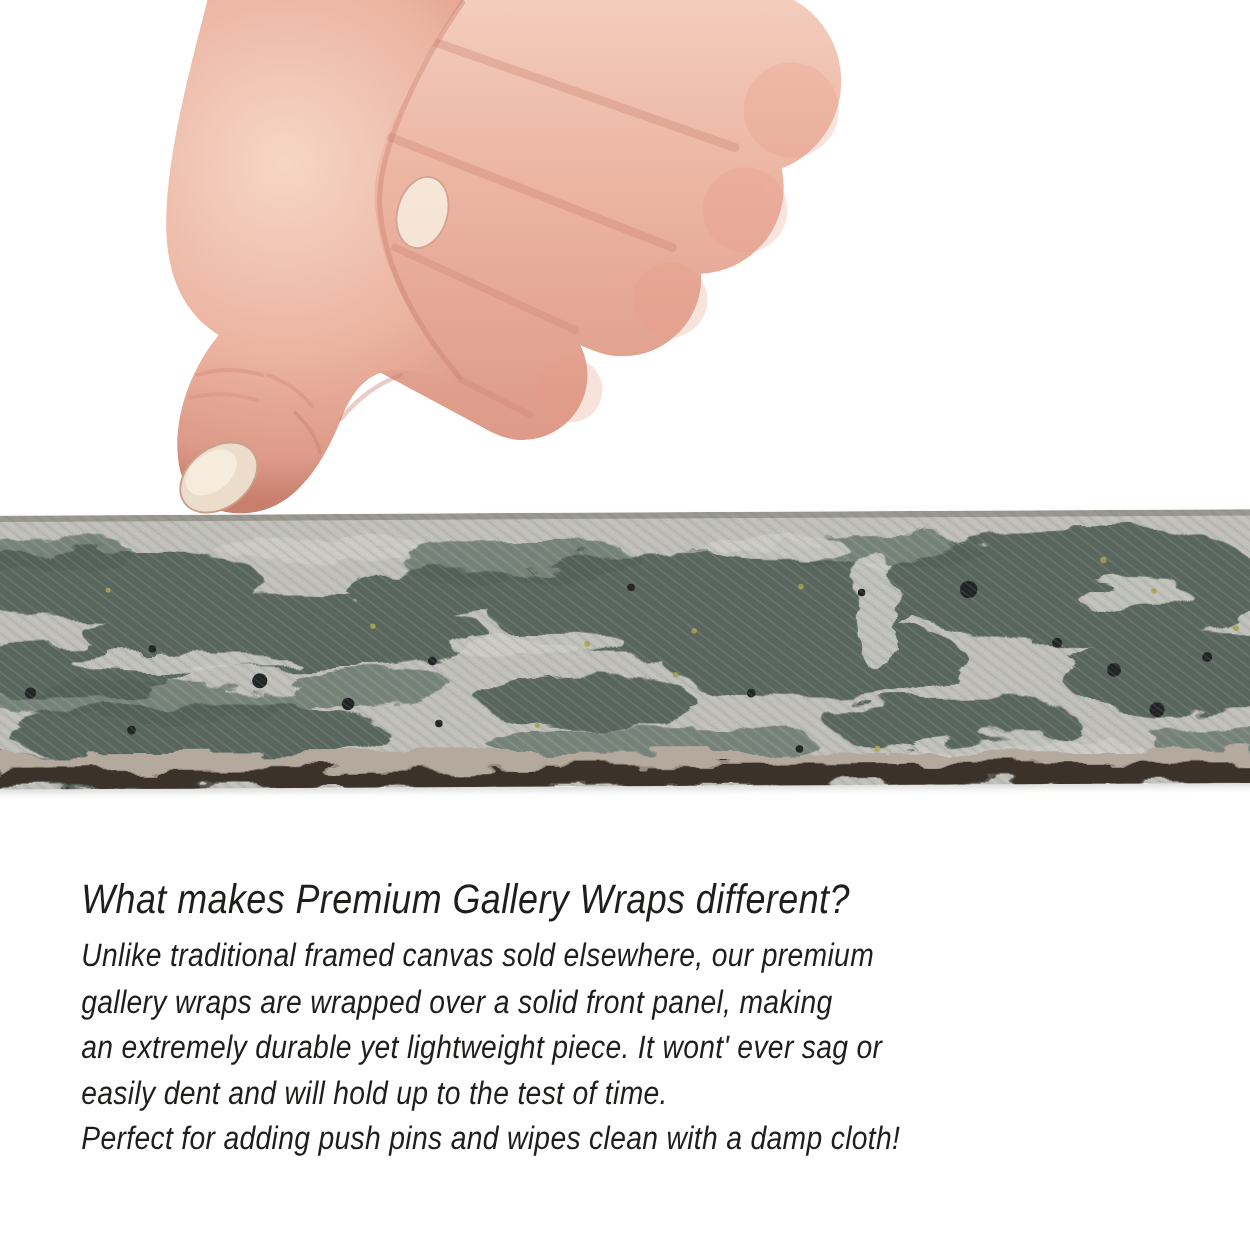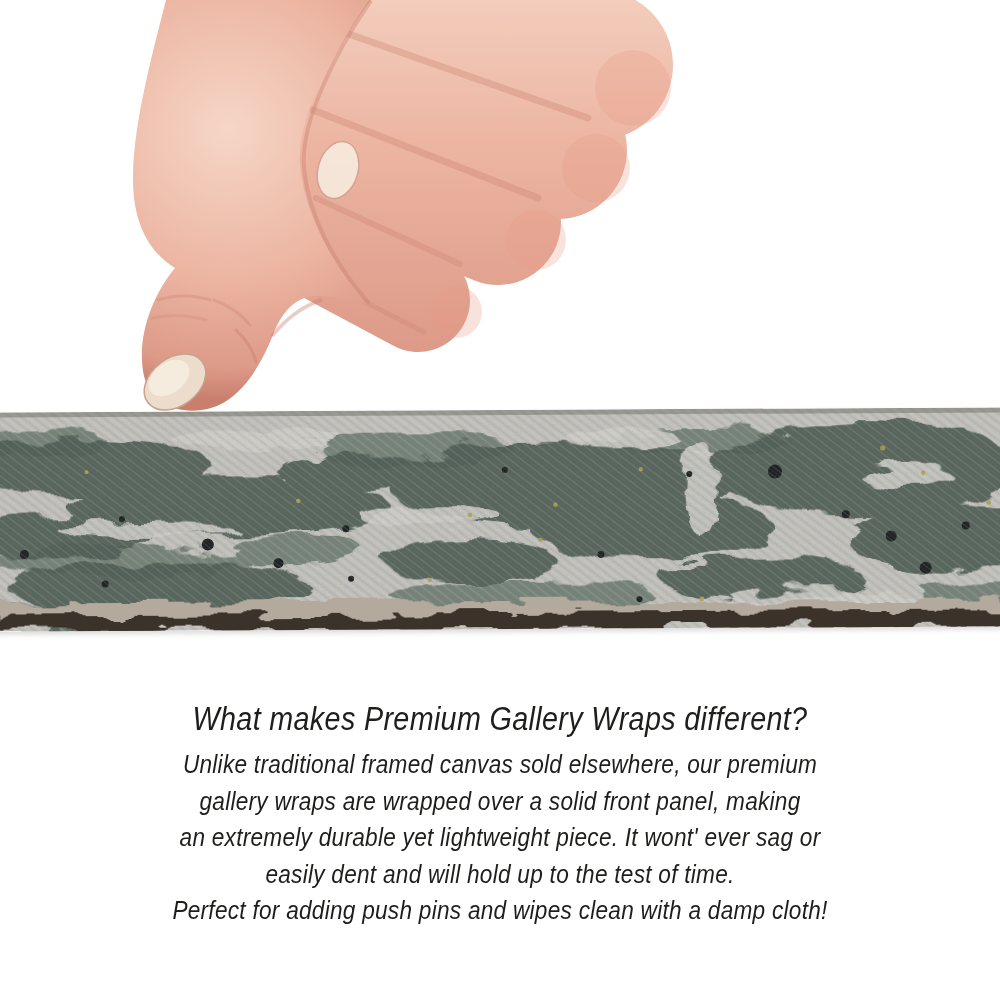--- a/index.html
+++ b/index.html
@@ -7,21 +7,21 @@
        font-family:"Liberation Sans",sans-serif;}
   .page{position:relative;width:1000px;height:1000px;background:#ffffff;}
 
   
   .hand-svg{position:absolute;left:118px;top:0;width:600px;height:420px;z-index:3;}
   .strip-wrap{position:absolute;left:-4px;top:410px;width:1008px;height:219px;z-index:2;
               transform:rotate(-0.3deg);box-shadow:0 3px 5px rgba(60,55,50,.18);}
   .strip-wrap svg{display:block;width:100%;height:100%;}
 
   
-  .info{position:absolute;left:0;top:698px;width:1000px;text-align:center;color:#1e1e1c;}
+  .info{position:absolute;left:0;top:698px;width:1000px;color:#1e1e1c;}
   .info .heading{font-style:italic;font-size:33px;line-height:42px;letter-spacing:.4px;
                  transform:scaleX(.87);transform-origin:50% 50%;margin-bottom:6px;}
   .info .line{font-style:italic;font-size:26px;line-height:36.5px;letter-spacing:.3px;
               transform:scaleX(.87);transform-origin:50% 50%;}
 </style>
 </head>
 <body>
 
 <div class="page">
 

